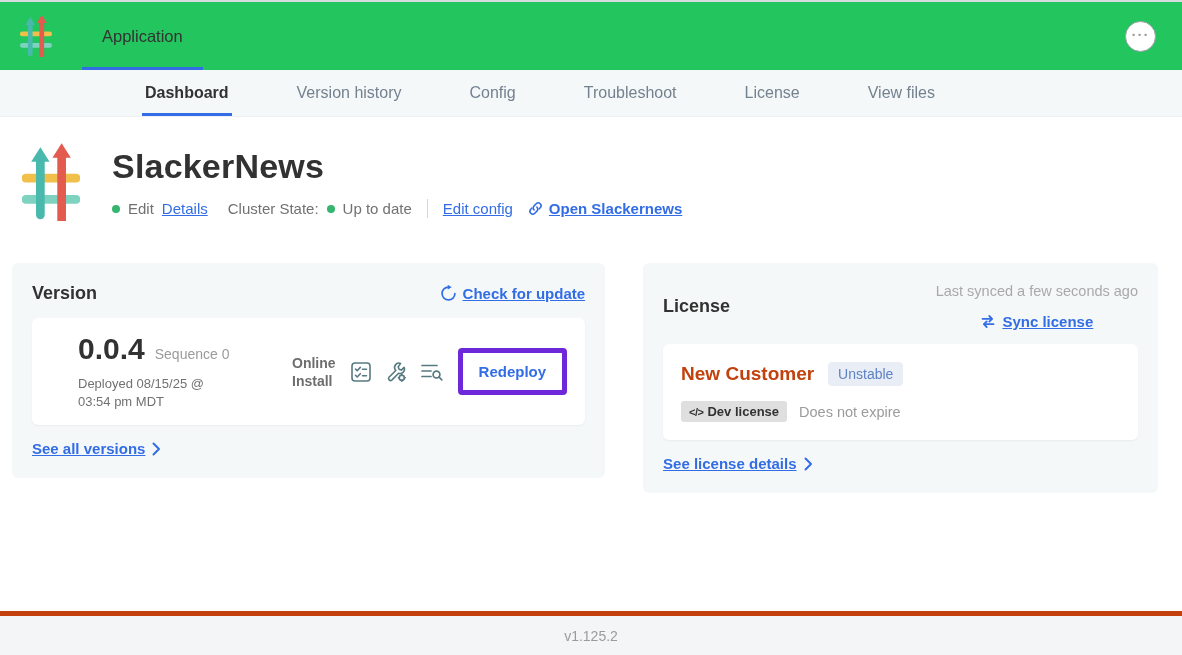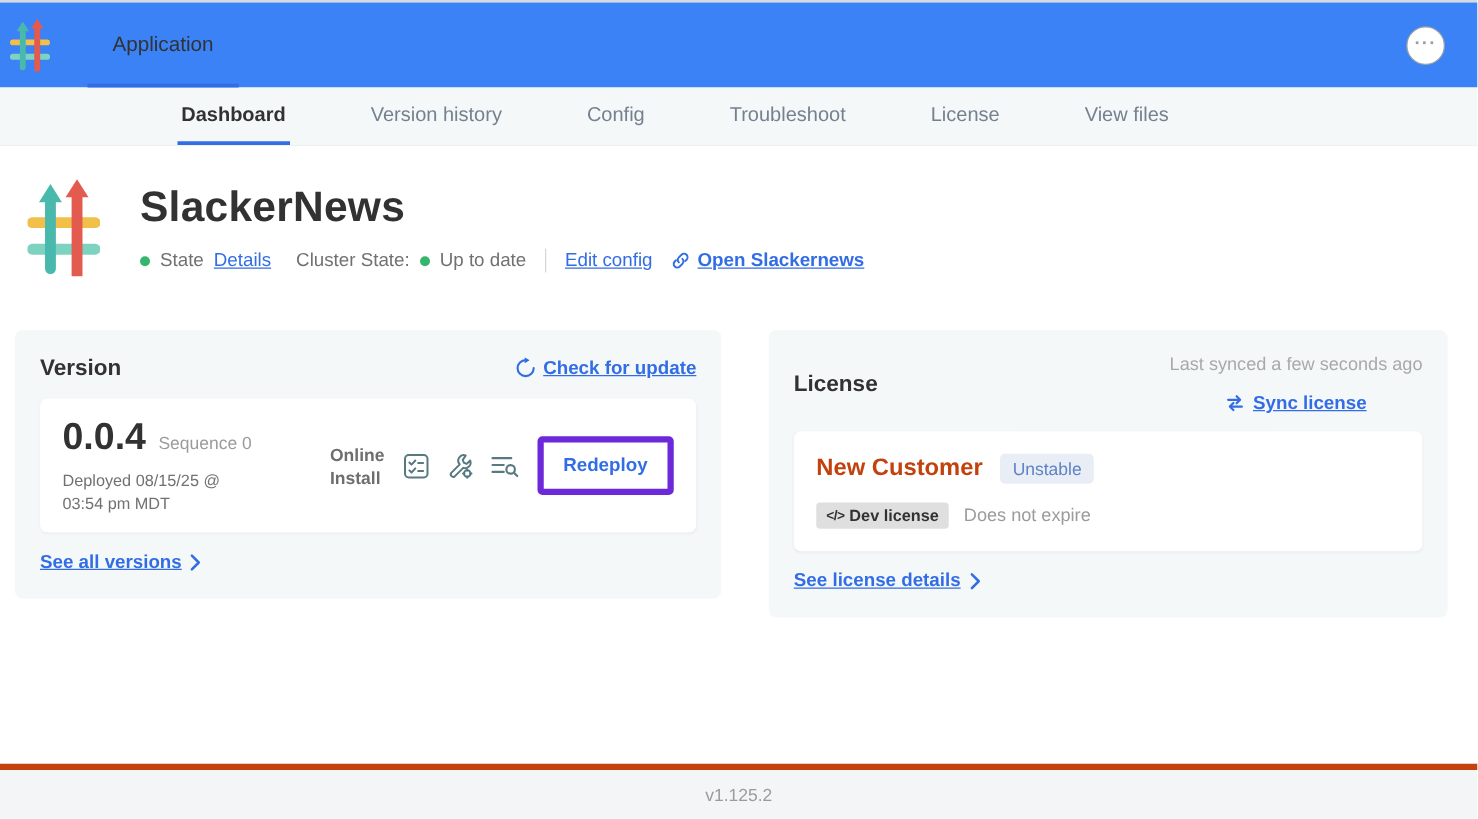--- a/index.html
+++ b/index.html
@@ -4,21 +4,21 @@
 <style>
   * { margin:0; padding:0; box-sizing:border-box; }
   html,body { width:1182px; height:655px; }
   body {
     font-family:"Liberation Sans", sans-serif;
     background:#fff; color:#323232; overflow:hidden;
   }
   .page { display:flex; flex-direction:column; height:655px; border-top:2px solid #d7dbde; }
 
   
-  .topnav { height:68px; background:#3b82f6; display:flex; align-items:stretch; padding:0 26px 0 8px; flex:0 0 auto; }
+  .topnav { height:68px; background:#22c55e; display:flex; align-items:stretch; padding:0 26px 0 20px; flex:0 0 auto; }
   .logo-wrap { align-self:center; margin-right:30px; display:flex; }
   .topnav-tabs { display:flex; align-items:stretch; }
   .topnav-tab { display:flex; align-items:center; padding:0 20px; font-size:16.5px; font-weight:500; color:#323232; position:relative; cursor:pointer; }
   .topnav-tab.active::after { content:""; position:absolute; left:0; right:0; bottom:0; height:3px; background:#326de6; }
   .more-btn { margin-left:auto; align-self:center; width:31px; height:31px; border-radius:50%; border:1.5px solid #9aa0a6; background:#fff; color:#9aa0a6; display:flex; align-items:center; justify-content:center; cursor:pointer; font-size:15px; font-weight:bold; letter-spacing:1px; line-height:1; padding-bottom:4px; }
 
   
   .subnav { height:47px; background:#f5f8f9; display:flex; align-items:stretch; padding-left:145px; gap:68px; border-bottom:1px solid #edf1f3; flex:0 0 auto; }
   .subnav-tab { display:flex; align-items:center; font-size:16px; color:#74818f; position:relative; cursor:pointer; }
   .subnav-tab.active { color:#323232; font-weight:600; }
@@ -40,21 +40,21 @@
   .cards { display:flex; align-items:flex-start; gap:38px; margin-top:38px; }
   .card { background:#f5f8f9; border-radius:6px; padding:20px; }
   .version-card { flex:0 0 556px; }
   .license-card { flex:1 1 auto; }
   .card-header { display:flex; align-items:center; justify-content:space-between; }
   .card-title { font-size:18px; font-weight:700; color:#323232; }
   .header-link { display:inline-flex; align-items:center; gap:6px; font-weight:600; font-size:15px; }
   .inner-card { background:#fff; border-radius:6px; margin-top:14px; padding:14px 18px; box-shadow:0 1px 2px rgba(0,0,0,.05); }
 
   .ver-inner { display:flex; align-items:center; gap:14px; }
-  .ver-left { flex:0 0 200px; }
+  .ver-left { flex:0 0 200px;margin-left:28px; }
   .ver-row { display:flex; align-items:baseline; gap:10px; }
   .ver-num { font-size:30px; font-weight:700; color:#323232; }
   .ver-seq { font-size:14px; color:#9b9b9b; }
   .deployed-badge { display:inline-block; margin-top:8px; background:#35b56e; color:#fff; font-size:13px; padding:4px 8px; border-radius:4px; }
   .deployed-at { margin-top:9px; font-size:13px; color:#717171; max-width:162px; line-height:1.4; }
   .install-type { font-size:14px; color:#6e6e6e; font-weight:700; line-height:1.3; }
   .ver-icons { display:flex; align-items:center; gap:13px; }
   .vicon { display:inline-flex; cursor:pointer; }
   .redeploy-btn { margin-left:auto; background:#fff; border:5px solid #6d28d9; color:#326de6; font-weight:700; font-size:15px; padding:10px 16px; border-radius:4px; cursor:pointer; font-family:inherit; }
   .see-link { display:inline-flex; align-items:center; gap:7px; margin-top:15px; font-weight:600; font-size:15px; }
@@ -133,21 +133,21 @@
             <polygon points="19,4 9.5,19 28.5,19" fill="#49b9ad"></polygon>
             <line x1="41" y1="80" x2="41" y2="13" stroke="#e25b4e" stroke-width="9"></line>
             <polygon points="41,0 31.5,15 50.5,15" fill="#e25b4e"></polygon>
           </g>
         </svg>
       </div>
       <div class="hero-text">
         <h1 class="page-title">SlackerNews</h1>
         <div class="status-row">
           <span class="dot"></span>
-          <span>State</span>
+          <span>Edit</span>
           <a class="link">Details</a>
           <span class="ml">Cluster State:</span>
           <span class="dot"></span>
           <span>Up to date</span>
           <span class="vdiv"></span>
           <a class="link">Edit config</a>
           <a class="link open-link">
             <svg width="17" height="17" viewBox="0 0 24 24" fill="none" stroke="#326de6" stroke-width="2.2" stroke-linecap="round">
               <path d="M10 14 a4 4 0 0 1 0 -5.66 l3 -3 a4 4 0 0 1 5.66 5.66 l-1.5 1.5"></path>
               <path d="M14 10 a4 4 0 0 1 0 5.66 l-3 3 a4 4 0 0 1 -5.66 -5.66 l1.5 -1.5"></path>

